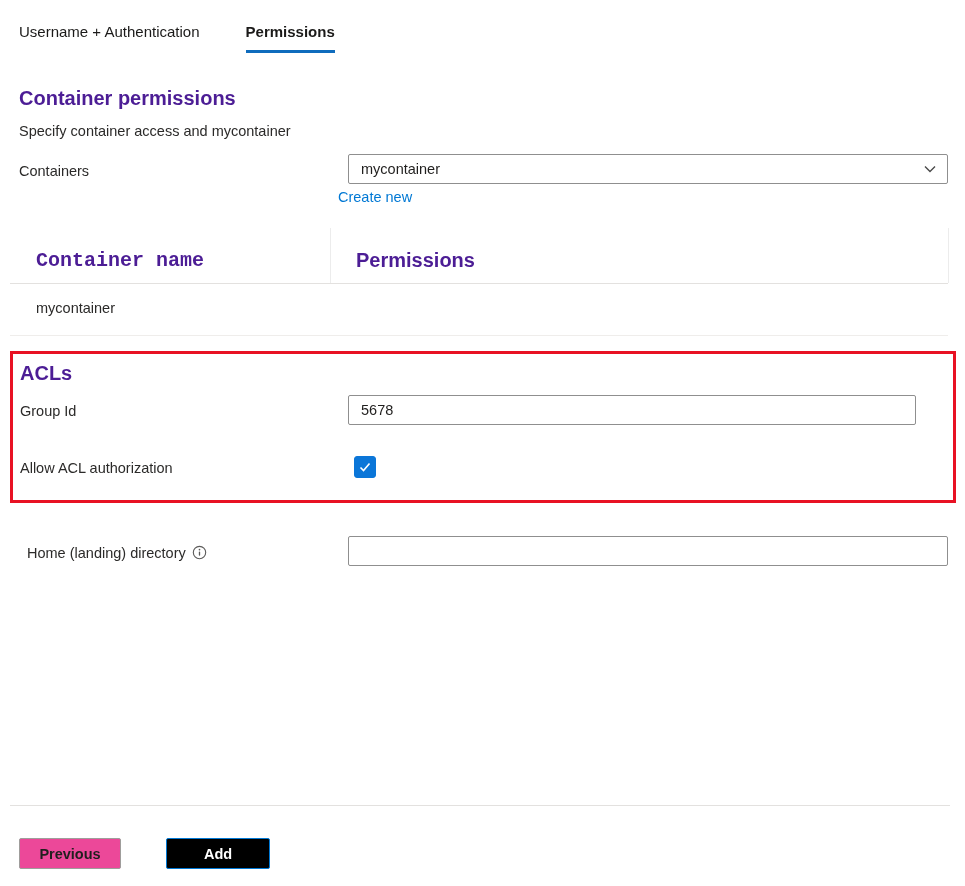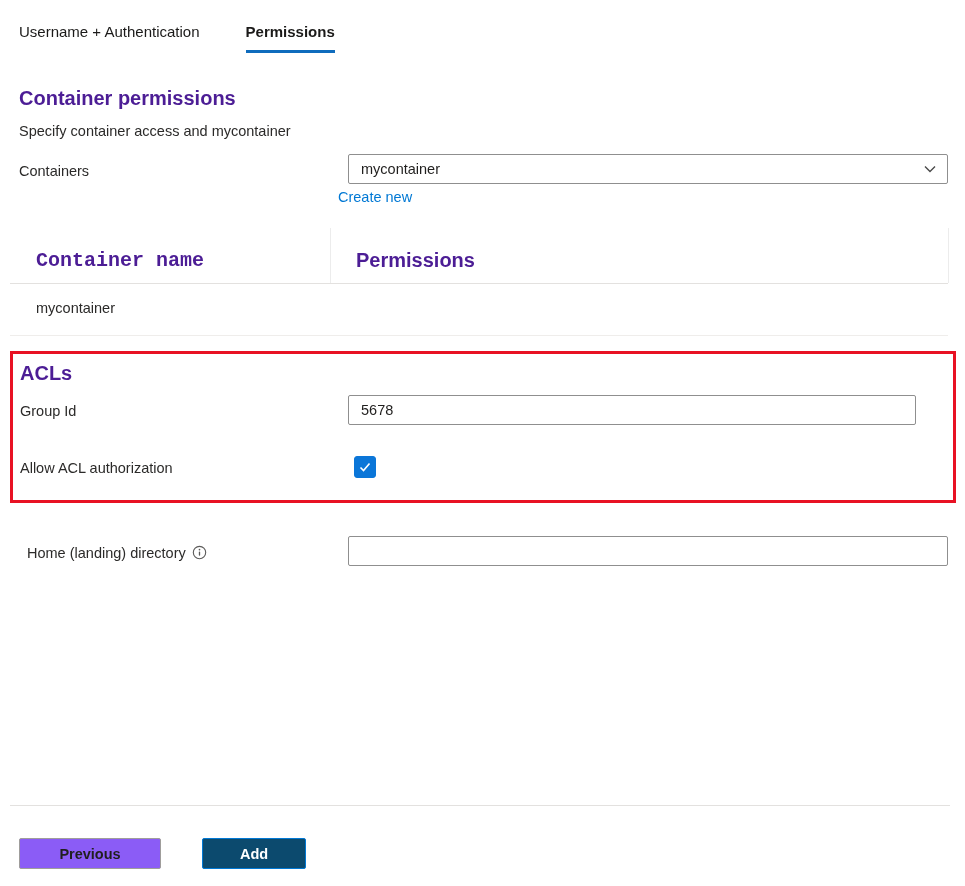--- a/index.html
+++ b/index.html
@@ -64,22 +64,22 @@
   
   .info-icon { display: inline-flex; vertical-align: -2px; margin-left: 6px; }
 
   
   .btn {
     height: 31px;
     display: inline-flex; align-items: center; justify-content: center;
     font-family: inherit; font-size: 14.5px; font-weight: 700;
     border-radius: 2px; cursor: pointer;
   }
-  .btn-secondary { background: #8b5cf6; border: 1px solid #9f9d9b; color: #201f1e; width: 142px; }
-  .btn-primary { background: #0c4a6e; border: 1px solid #0078d4; color: #fff; width: 104px; margin-left: 36px; }
+  .btn-secondary { background: #ec4899; border: 1px solid #9f9d9b; color: #201f1e; width: 102px; }
+  .btn-primary { background: #000000; border: 1px solid #0078d4; color: #fff; width: 104px; }
 </style>
 </head>
 <body>
 
 <div class="abs" style="left:19px; top:23px; display:flex; gap:46px;">
   <div class="tab tab-inactive">Username + Authentication</div>
   <div class="tab tab-active">Permissions</div>
 </div>
 
 <div class="abs h-semibold" style="left:19px; top:87px;">Container permissions</div>

